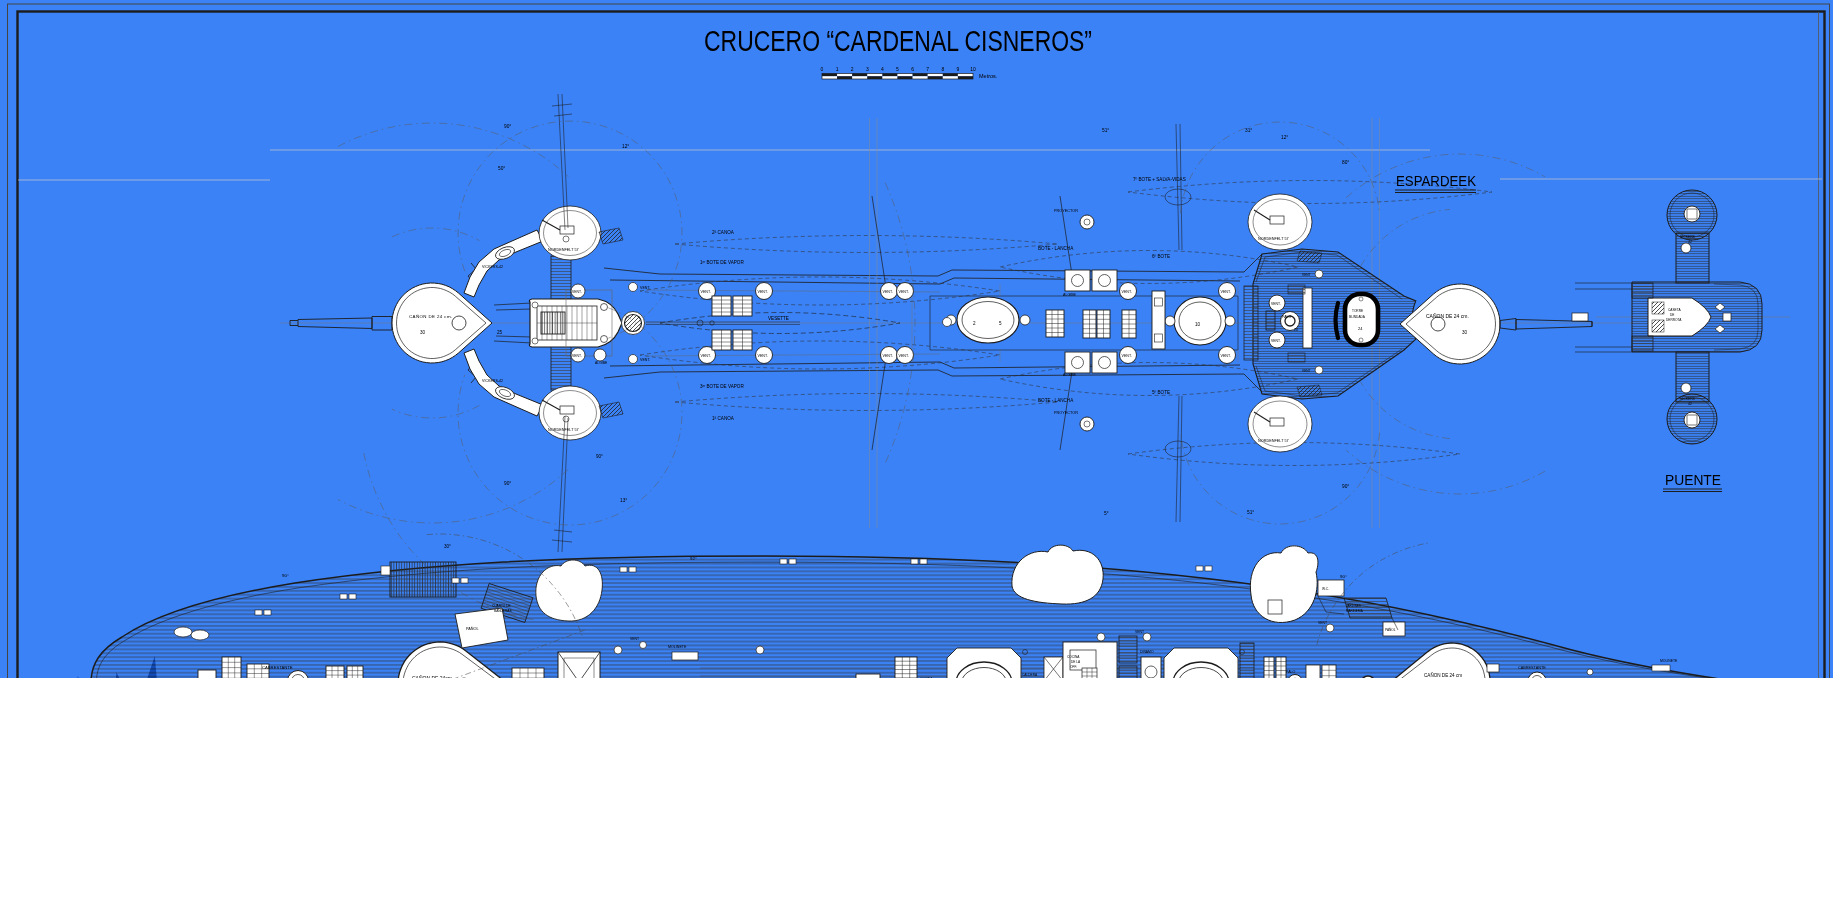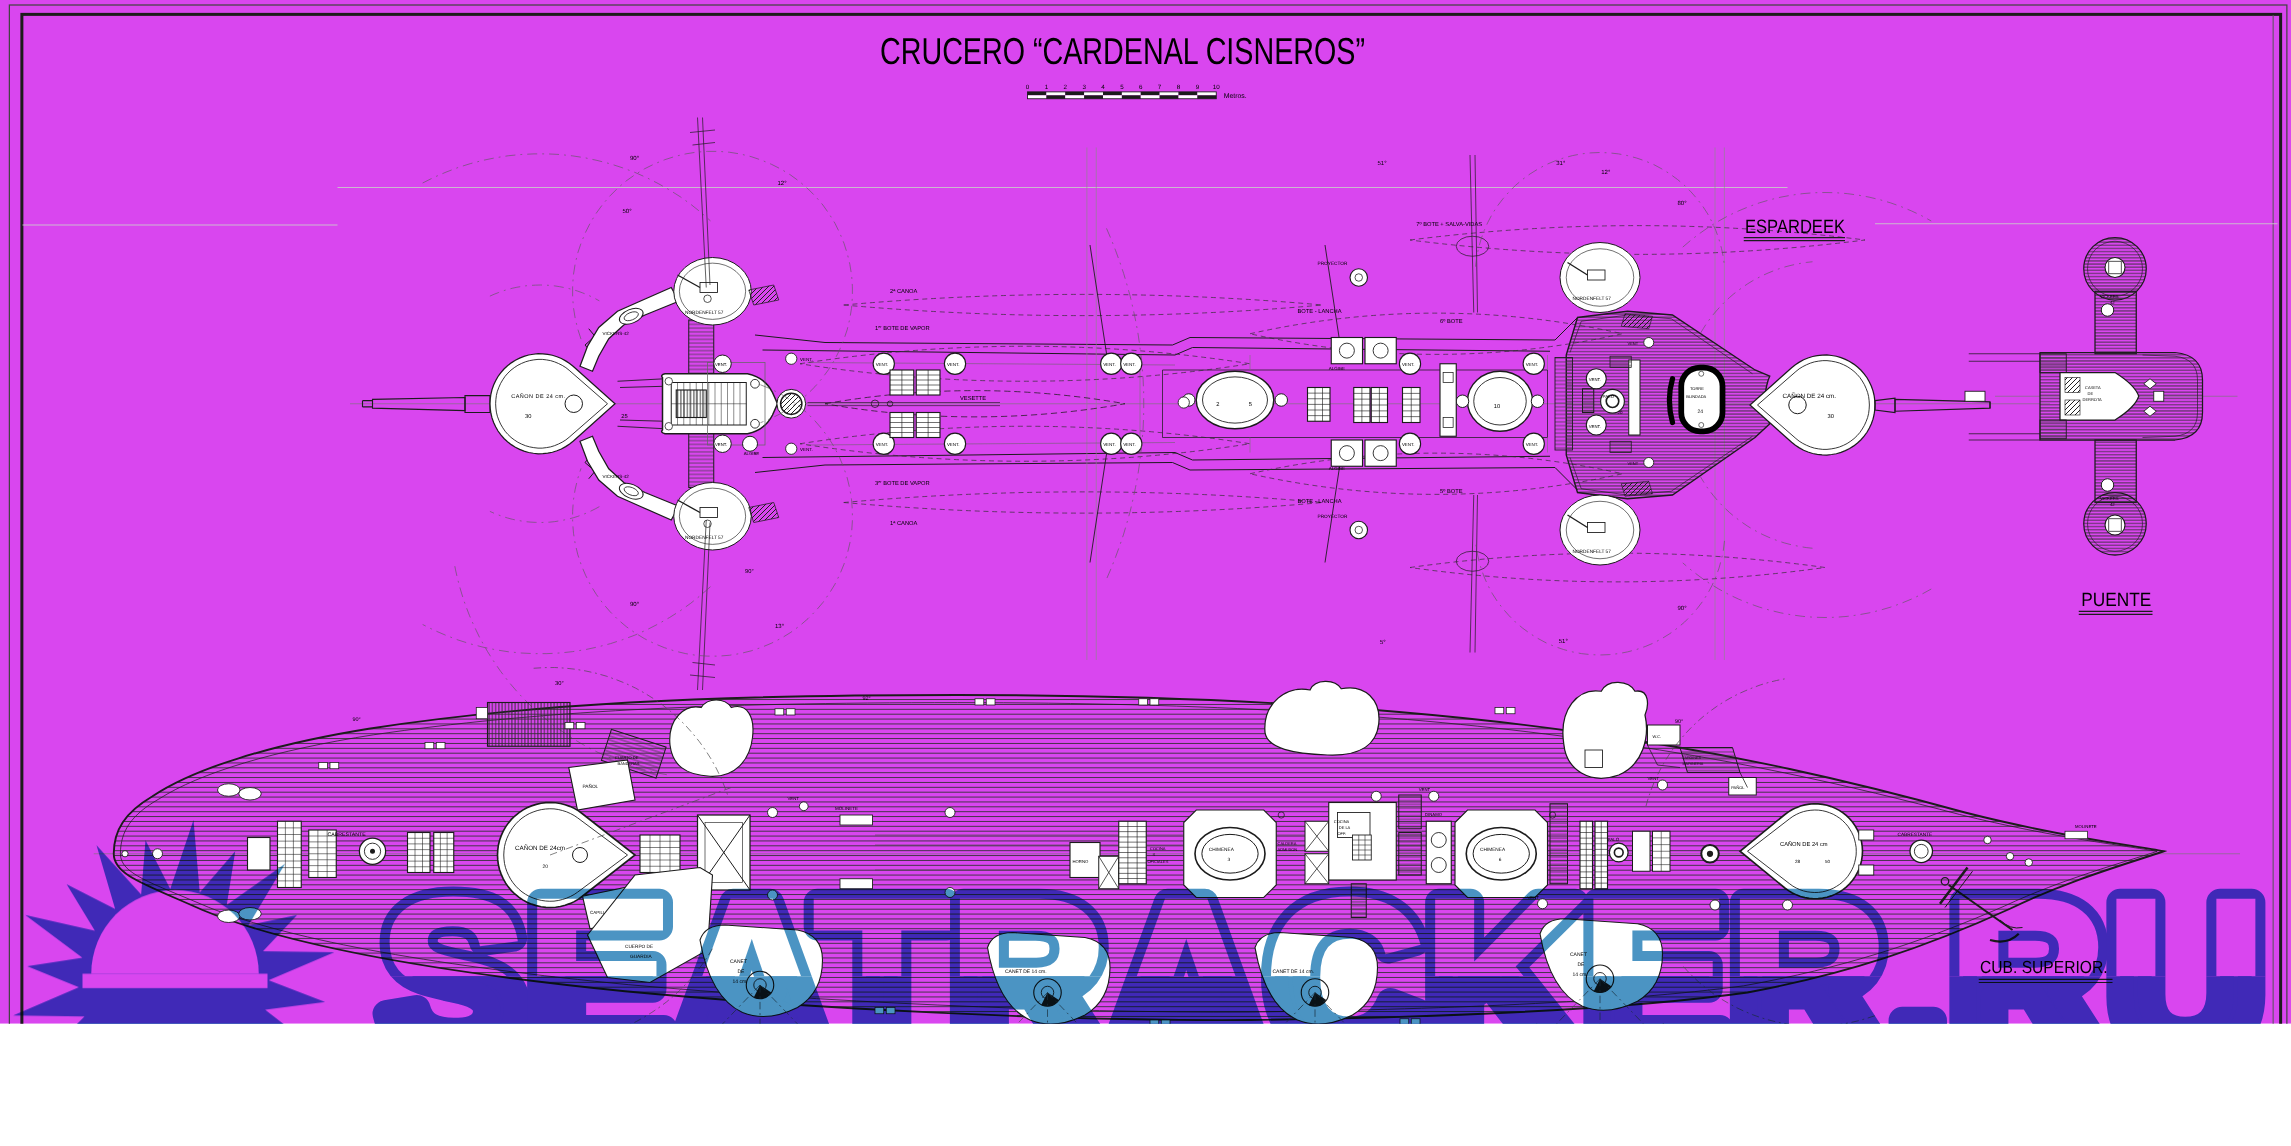--- a/index.html
+++ b/index.html
@@ -1,14 +1,14 @@
 <!DOCTYPE html>
 <html><head><meta charset="utf-8"><title>Crucero Cardenal Cisneros</title><style>
 html,body{margin:0;padding:0;background:#fff;overflow:hidden;}
-#page{position:relative;width:1833px;height:819px;background:#d946ef;font-family:"Liberation Sans",sans-serif;}
+#page{position:relative;width:1833px;height:678px;background:#3b82f6;font-family:"Liberation Sans",sans-serif;}
 text{font-family:"Liberation Sans",sans-serif;}
 .lbl{letter-spacing:0.4px;}
 </style></head><body>
 <div id="page">
 <svg width="1833" height="917" viewBox="0 0 1833 917">
 <defs>
 <pattern id="plk" width="8" height="3.9" patternUnits="userSpaceOnUse">
           <path d="M0,1.95 H8" stroke="#303030" stroke-width="0.7"></path>
         </pattern>
 <pattern id="plk2" width="8" height="2.5" patternUnits="userSpaceOnUse">

